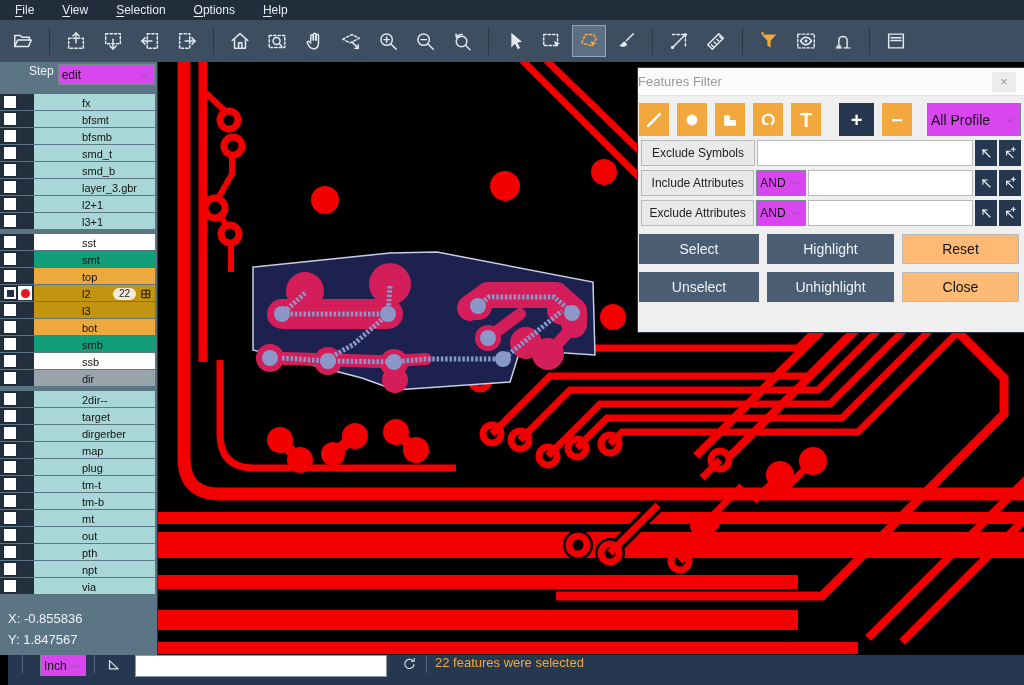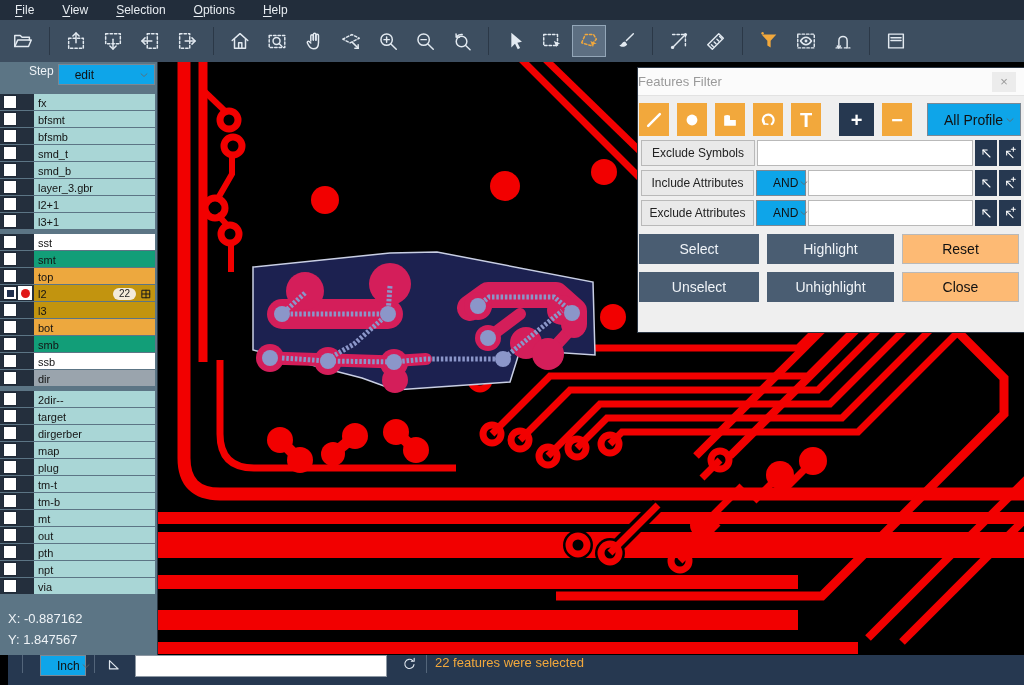--- a/index.html
+++ b/index.html
@@ -21,37 +21,37 @@
   .tbtn svg { display:block; }
   .tbtn.active { background:#5d6f82; border:1px solid #93a6b8; color:#f2a83c; }
   .tbtn.accent { color:#f2a83c; }
   .tsep { width:1px; height:28px; background:#2b3847; margin:0 6px; }
 
   
   #sidebar { position:absolute; left:0; top:62px; width:158px; height:593px;
     background:#5c7585; border-right:1px solid #2a3542; }
   #step-row { display:flex; height:26px; padding:2px 2px 2px 4px; gap:4px;margin-left:25px; }
   #step-label { color:#eef3f7; font-size:12px; }
-  .combo { background:#0ea5e9; border:1px solid #7b8894; height:21px; display:flex;
-    align-items:center; justify-content:space-between; padding:0 4px 0 16px;
+  .combo { background:#d946ef; border:1px solid #7b8894; height:21px; display:flex;
+    align-items:center; justify-content:space-between; padding:0 4px 0 3px;
     font-size:12px; color:#111; }
   #step-combo { flex:1; }
   #layer-list { margin-top:6px; }
   .layer-group { margin-bottom:5px; }
   .layer-row { display:flex; align-items:center; height:16px; margin-bottom:1px; position:relative; }
   .cb-cell { width:34px; height:16px; background:#242f3d; display:flex; align-items:center; flex:none; position:relative; }
   .cb { width:14px; height:14px; background:#fff; border:1px solid #1e2936; margin-left:3px;
     display:flex; align-items:center; justify-content:center; }
   .cb.checked::after { content:""; width:7px; height:7px; background:#20304e; display:block; }
   .dot-box { position:absolute; left:18px; top:1px; width:14px; height:14px; background:#fff;
     display:flex; align-items:center; justify-content:center; }
   .dot-box::after { content:""; width:9px; height:9px; border-radius:50%; background:#e01818; }
   .layer-name { flex:1; height:16px; font-size:11px; color:#141414; padding:1px 3px 0 4px;
     display:flex; align-items:center; margin-right:2px; }
-  .layer-name .lname { flex:1; white-space:nowrap; overflow:hidden; }
+  .layer-name .lname { flex:1; white-space:nowrap; overflow:hidden;margin-left:44px; }
   .badge { background:#f3ead9; color:#222; border-radius:8px; font-size:10px;
     padding:0 6px; margin-right:5px; line-height:12px; }
   .grid-ico { display:flex; margin-right:1px; }
   .c-cyan{background:#a9d6d6}.c-white{background:#ffffff}.c-green{background:#129e78}
   .c-amber{background:#eda83e}.c-gold{background:#c2940f}.c-gray{background:#9aa4ad}
   #xy-box { position:absolute; left:8px; top:546px; color:#eef3f7; font-size:13px; line-height:21px; }
 
   
   #canvas { position:absolute; left:158px; top:62px; width:866px; height:593px; background:#000; }
 
@@ -520,21 +520,21 @@
             <div class="cb-cell">
               <span class="cb"></span>
             </div>
             <div class="layer-name c-cyan">
               <span class="lname">via</span>
             </div>
           </div>
         </div>
       </div>
     <div id="xy-box">
-      <div>X: -0.887162</div>
+      <div>X: -0.855836</div>
       <div>Y: 1.847567</div>
     </div>
   </div>
 
   <div id="canvas">
     <svg width="866" height="593" viewBox="0 0 866 593">
       <rect width="866" height="593" fill="#000"></rect>
       <g stroke="#f20000" fill="none" stroke-linecap="butt">
 
         <path d="M26,-6 L26,396 Q26,432 62,432 L870,432" stroke-width="13"></path>

